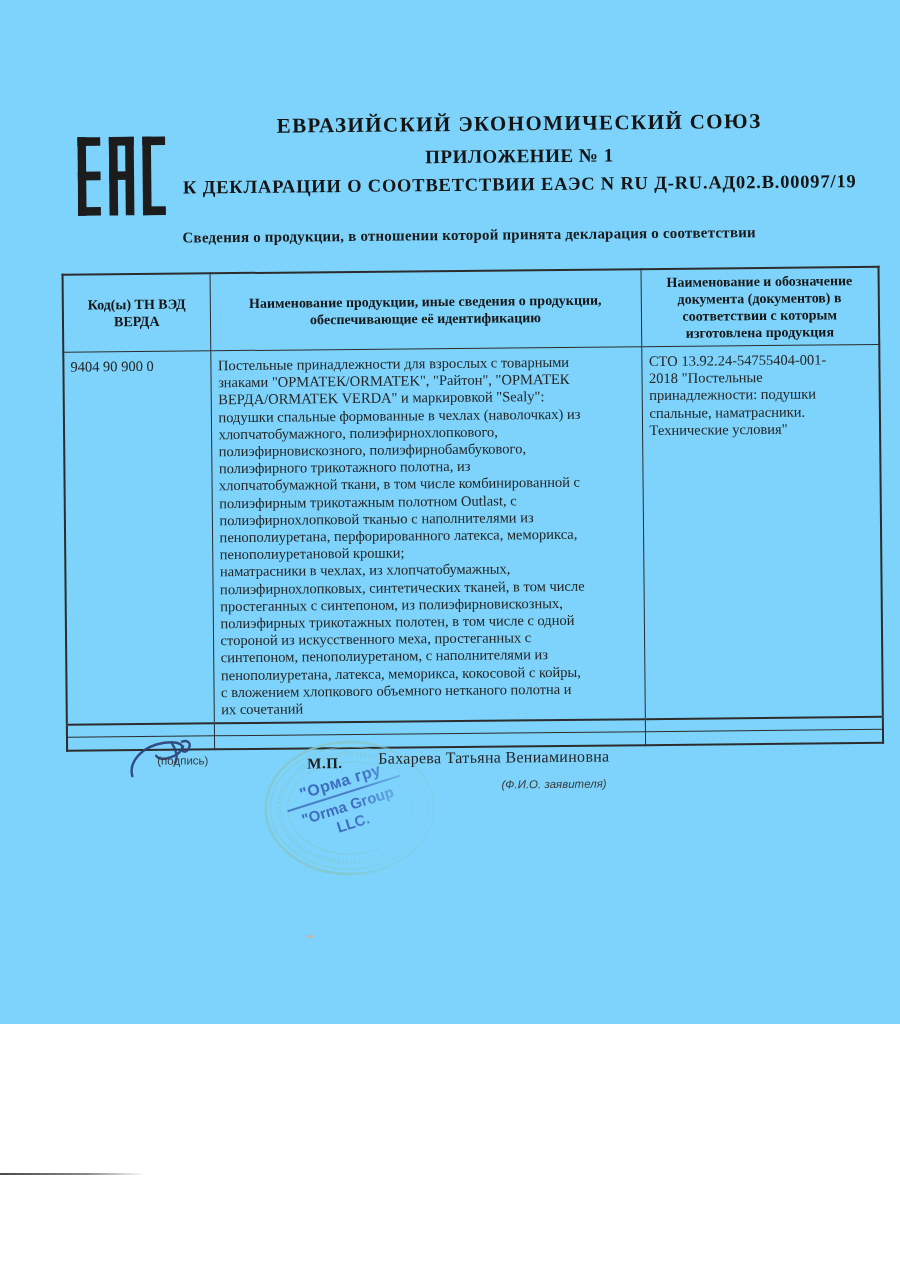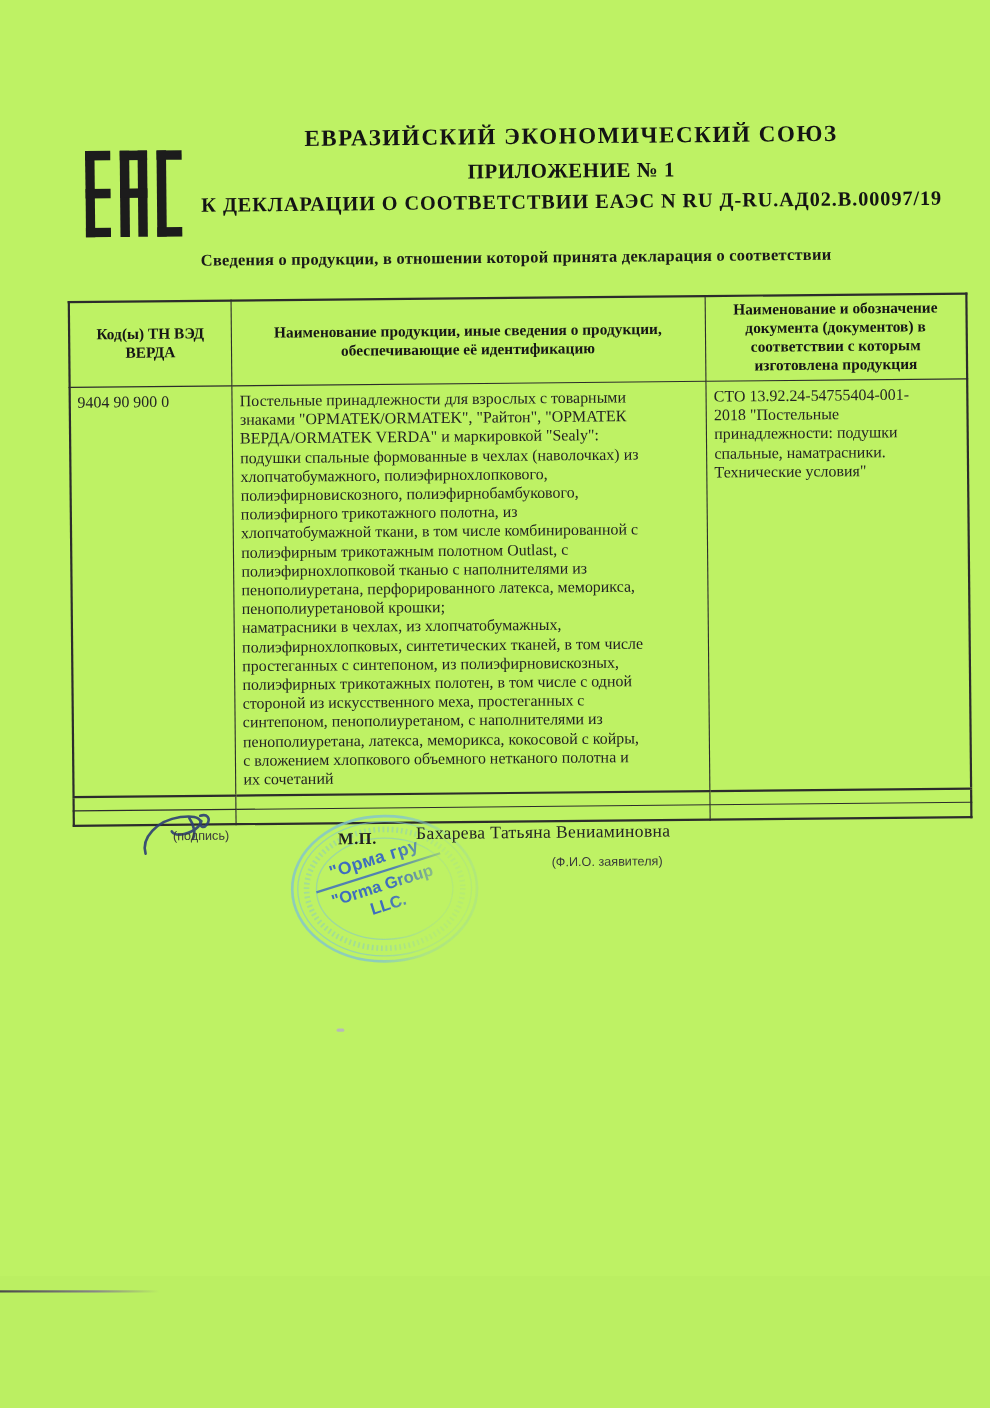--- a/index.html
+++ b/index.html
@@ -1,20 +1,20 @@
 <!DOCTYPE html>
 <html style="--ink: #1c1c1c; --stamp_ring: #85c7c9; --stamp_text: #3e6dbf; --signature: #2c3f74;"><head>
 <meta charset="utf-8">
 <style>
   html,body{margin:0;padding:0;}
   body{
     width:900px;height:1280px;background:#ffffff;overflow:hidden;
     font-family:"Liberation Serif","DejaVu Serif",serif;color:#222;
   }
-  #page{position:relative;width:900px;height:1280px;background:#bef264;}
+  #page{position:relative;width:900px;height:1024px;background:#7dd3fc;}
   #page::after{ 
     content:"";position:absolute;left:0;right:0;top:1160px;bottom:0;
     background:rgba(0,0,0,0.012);pointer-events:none;
   }
   .doc{position:absolute;inset:0;transform:rotate(-0.55deg);transform-origin:450px 320px;}
 
   
   .eac{position:absolute;left:79px;top:132px;width:88px;height:82px;color:var(--ink,#1c1c1c);}
 
   
@@ -46,21 +46,21 @@
   tr.empty-row td{height:11px;padding:0;}
   tr.empty-row2 td{height:12px;padding:0;}
   table.products tbody tr.main-row td{border-bottom:2px solid #2c2c2c;}
 
   
   .sig-svg{position:absolute;left:122px;top:733px;width:85px;height:52px;}
   .lbl{font-family:"Liberation Sans","DejaVu Sans",sans-serif;font-size:11.5px;color:#3a3a3a;position:absolute;}
   .sig-label{left:153px;top:752px;}
   .mp{position:absolute;left:303px;top:754px;font-size:15px;font-weight:bold;color:#202020;letter-spacing:.5px;}
   .applicant{position:absolute;left:374px;top:749px;font-size:16px;color:#242424;letter-spacing:.3px;}
-  .fio-label{left:497px;top:779px;}
+  .fio-label{left:497px;top:779px;font-style:italic;}
 
   
   .stamp{
     position:absolute;left:255px;top:737px;width:180px;height:140px;
     -webkit-mask-image:linear-gradient(100deg,#000 52%,rgba(0,0,0,.35) 72%,rgba(0,0,0,.18) 100%);
     mask-image:linear-gradient(100deg,#000 52%,rgba(0,0,0,.35) 72%,rgba(0,0,0,.18) 100%);
   }
   .stamp-rings{position:absolute;inset:0;color:var(--stamp_ring,#85c7c9);}
   .stamp-text{
     position:absolute;left:12px;top:34px;width:150px;text-align:center;

